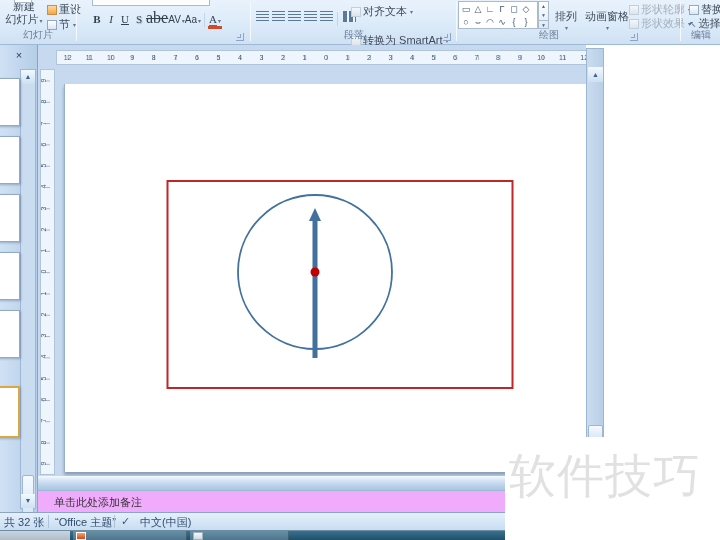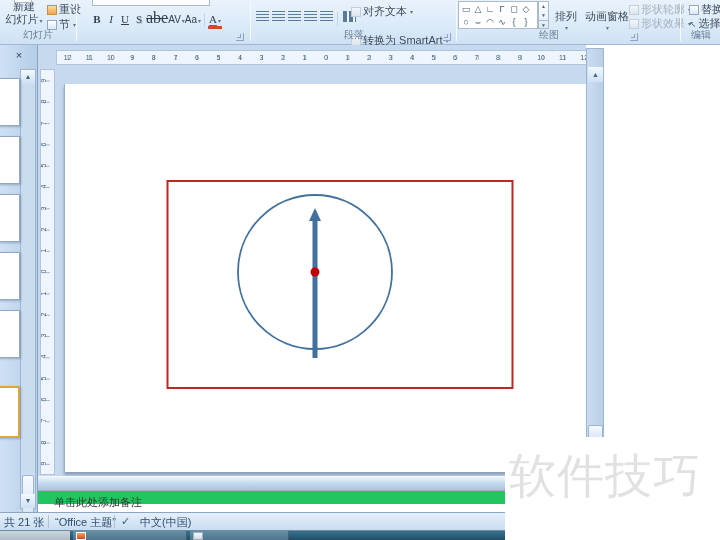--- a/index.html
+++ b/index.html
@@ -84,21 +84,21 @@
   
   .anim{position:absolute;left:605px;top:45px;width:115px;height:392px;background:#d9e7f6;border-left:1px solid #8fa9c6;}
   .anim .title{position:absolute;left:8px;top:5px;font-size:11px;font-weight:bold;color:#1d3e63;}
   .playbtn{position:absolute;left:8px;top:27px;width:48px;height:18px;border:1px solid #9eb6ce;border-radius:2px;
            background:linear-gradient(#fdfeff,#e4edf8);color:#9aa6b4;font-size:10px;line-height:16px;text-align:center;}
   .animlist{position:absolute;left:7px;top:50px;width:108px;height:340px;background:#fff;border:1px solid #9eb6ce;border-right:none;}
 
   
   .splitter{position:absolute;left:38px;top:476px;width:467px;height:14px;
             background:linear-gradient(to bottom,#f4f9fe,#c9dcf0 45%,#a9c4e2);}
-  .notes{position:absolute;left:38px;top:490px;width:467px;height:14px;background:#22c55e;border-top:1px solid #9db6d2;}
+  .notes{position:absolute;left:38px;top:490px;width:467px;height:22px;background:#f0abfc;border-top:1px solid #9db6d2;}
   .notes span{position:absolute;left:16px;top:4px;font-size:11px;color:#333;}
   .statusbar{position:absolute;left:0;top:512px;width:505px;height:18px;
              background:linear-gradient(to bottom,#e6f0fb,#c8dcf1);border-top:1px solid #8ba6c4;
              font-size:11px;color:#2e4e70;}
   .statusbar .sb{position:absolute;top:2px;}
   .sbsep{position:absolute;top:2px;width:1px;height:13px;background:#aec3da;}
   .taskbar{position:absolute;left:0;top:530px;width:505px;height:10px;
            background:linear-gradient(to bottom,#3a718f,#1e4f6b);border-top:1px solid rgba(255,255,255,.35);}
   .tbleft{position:absolute;left:0;top:0;width:70px;height:10px;background:linear-gradient(#c9d4de,#aebbc7);}
   .tbbtn{position:absolute;top:0;height:10px;background:rgba(255,255,255,.22);border-right:1px solid rgba(0,0,0,.25);}
@@ -282,21 +282,21 @@
     <div class="sarrow" style="top:18px;">▲</div>
     <div class="sthumb"></div>
   </div>
 
 
   <div class="splitter"></div>
   <div class="notes">
     <span>单击此处添加备注</span>
   </div>
   <div class="statusbar">
-    <span class="sb" style="left:4px;">共 21 张</span>
+    <span class="sb" style="left:4px;">共 32 张</span>
     <span class="sbsep" style="left:48px;"></span>
     <span class="sb" style="left:55px;">“Office 主题”</span>
     <span class="sbsep" style="left:114px;"></span>
     <span class="sb" style="left:121px;color:#3c5a7a;">✓</span>
     <span class="sb" style="left:140px;">中文(中国)</span>
   </div>
   <div class="taskbar">
     <div class="tbleft"></div>
     <div class="tbbtn" style="left:73px;width:114px;">
       <div class="tbico" style="left:3px;background:linear-gradient(#f3a361,#d24726);border:1px solid #fff;"></div>

